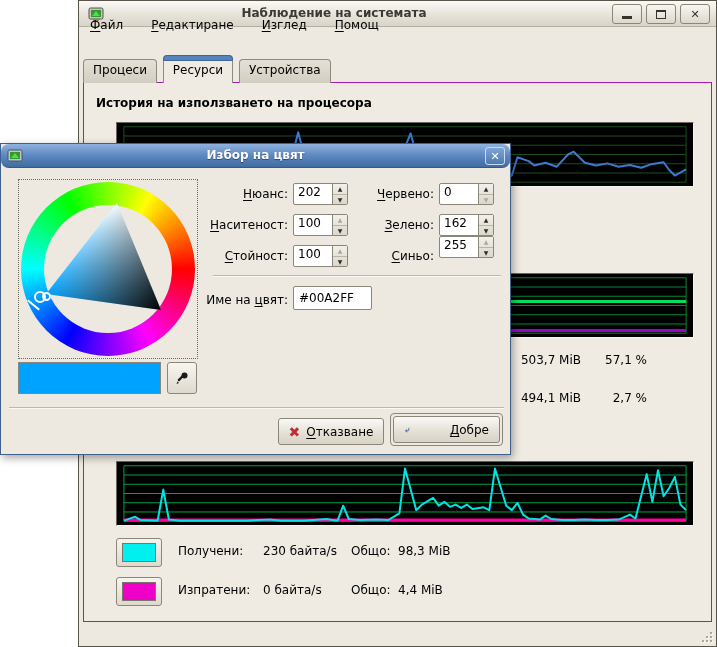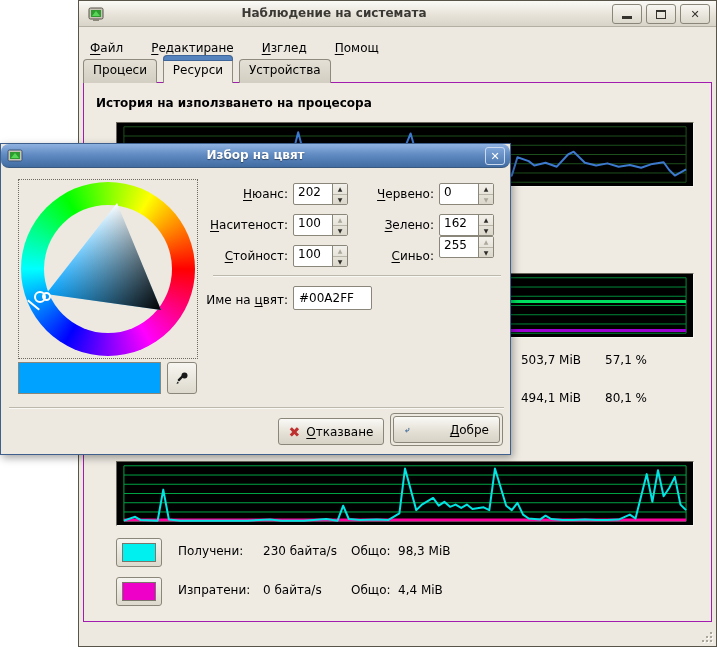--- a/index.html
+++ b/index.html
@@ -15,21 +15,21 @@
   .titlebar .title { position:absolute; left:100px; width:310px; top:5px; text-align:center;
     font-weight:bold; color:#3B3934; }
   .appicon { position:absolute; left:9px; top:5px; width:16px; height:16px; }
   .win-btns { position:absolute; right:6px; top:3px; display:flex; gap:4px; }
   .win-btn { width:30px; height:20px; border:1px solid #8A8679; border-radius:3px;
     background:linear-gradient(#F8F6F1,#DCD8CC); display:flex; align-items:center;
     justify-content:center; font-size:11px; font-weight:bold; color:#35332E; position:relative; }
   .glyph-min { position:absolute; left:9px; bottom:4px; width:10px; height:3px; background:#35332E; }
   .glyph-max { width:10px; height:9px; border:1px solid #35332E; border-top:2px solid #35332E; background:transparent; }
 
-  .menubar { position:absolute; left:2px; top:35px; height:24px; display:flex; align-items:center;justify-content:center; }
+  .menubar { position:absolute; left:2px; top:12px; height:24px; display:flex; align-items:center;justify-content:center; }
   .menu-item { padding:4px 9px; margin-right:10px; cursor:default; }
   .menu-item u { text-underline-offset:2px; }
 
   .tabstrip { position:absolute; left:4px; top:54px; right:4px; height:28px; z-index:2; }
   .tab { position:relative; display:inline-block; vertical-align:bottom; height:24px; margin-top:4px;
     margin-right:2px; padding:3px 9px 12px; border:1px solid #8E8A7E; border-bottom:none;
     border-radius:4px 4px 0 0; background:linear-gradient(#E4E0D5,#D2CEC2); }
   .tab.active { height:28px; margin-top:0; padding-top:7px; background:#EFEBE3; z-index:3; }
   .tab.active::before { content:""; position:absolute; left:-1px; right:-1px; top:-1px; height:4px;
     background:#5583BE; border:1px solid #3E669A; border-radius:4px 4px 0 0; }
@@ -175,21 +175,21 @@
             <line x1="1.2" y1="64.66666666666666" x2="98.8" y2="64.66666666666666" stroke="#008a38" vector-effect="non-scaling-stroke"></line>
             <line x1="1.2" y1="79.33333333333333" x2="98.8" y2="79.33333333333333" stroke="#008a38" vector-effect="non-scaling-stroke"></line>
             <polyline points="1.2,43.839999999999996 98.8,43.839999999999996" fill="none" stroke="#00df5f" stroke-width="3" stroke-linejoin="round" vector-effect="non-scaling-stroke"></polyline>
             <polyline points="1.2,89.6 98.8,89.6" fill="none" stroke="#9b00d3" stroke-width="3" stroke-linejoin="round" vector-effect="non-scaling-stroke"></polyline>
           </svg>
         </div>
 
       <div class="memval" style="left:407px; top:270px; width:90px;">503,7 MiB</div>
       <div class="memval" style="left:493px; top:270px; width:70px;">57,1 %</div>
       <div class="memval" style="left:407px; top:308px; width:90px;">494,1 MiB</div>
-      <div class="memval" style="left:493px; top:308px; width:70px;">80,1 %</div>
+      <div class="memval" style="left:493px; top:308px; width:70px;">2,7 %</div>
 
       <div class="chart" style="left:32px; top:378px; width:578px; height:65px;">
           <svg viewBox="0 0 100 100" preserveAspectRatio="none">
             <rect x="1.2" y="6" width="97.6" height="88" fill="none" stroke="#00a344" vector-effect="non-scaling-stroke"></rect>
             <line x1="1.2" y1="20.666666666666664" x2="98.8" y2="20.666666666666664" stroke="#00a344" vector-effect="non-scaling-stroke"></line>
             <line x1="1.2" y1="35.33333333333333" x2="98.8" y2="35.33333333333333" stroke="#00a344" vector-effect="non-scaling-stroke"></line>
             <line x1="1.2" y1="50" x2="98.8" y2="50" stroke="#00a344" vector-effect="non-scaling-stroke"></line>
             <line x1="1.2" y1="64.66666666666666" x2="98.8" y2="64.66666666666666" stroke="#00a344" vector-effect="non-scaling-stroke"></line>
             <line x1="1.2" y1="79.33333333333333" x2="98.8" y2="79.33333333333333" stroke="#00a344" vector-effect="non-scaling-stroke"></line>
             <polyline points="1.2,92.24 98.8,92.24" fill="none" stroke="#ff009c" stroke-width="3" stroke-linejoin="round" vector-effect="non-scaling-stroke"></polyline>

